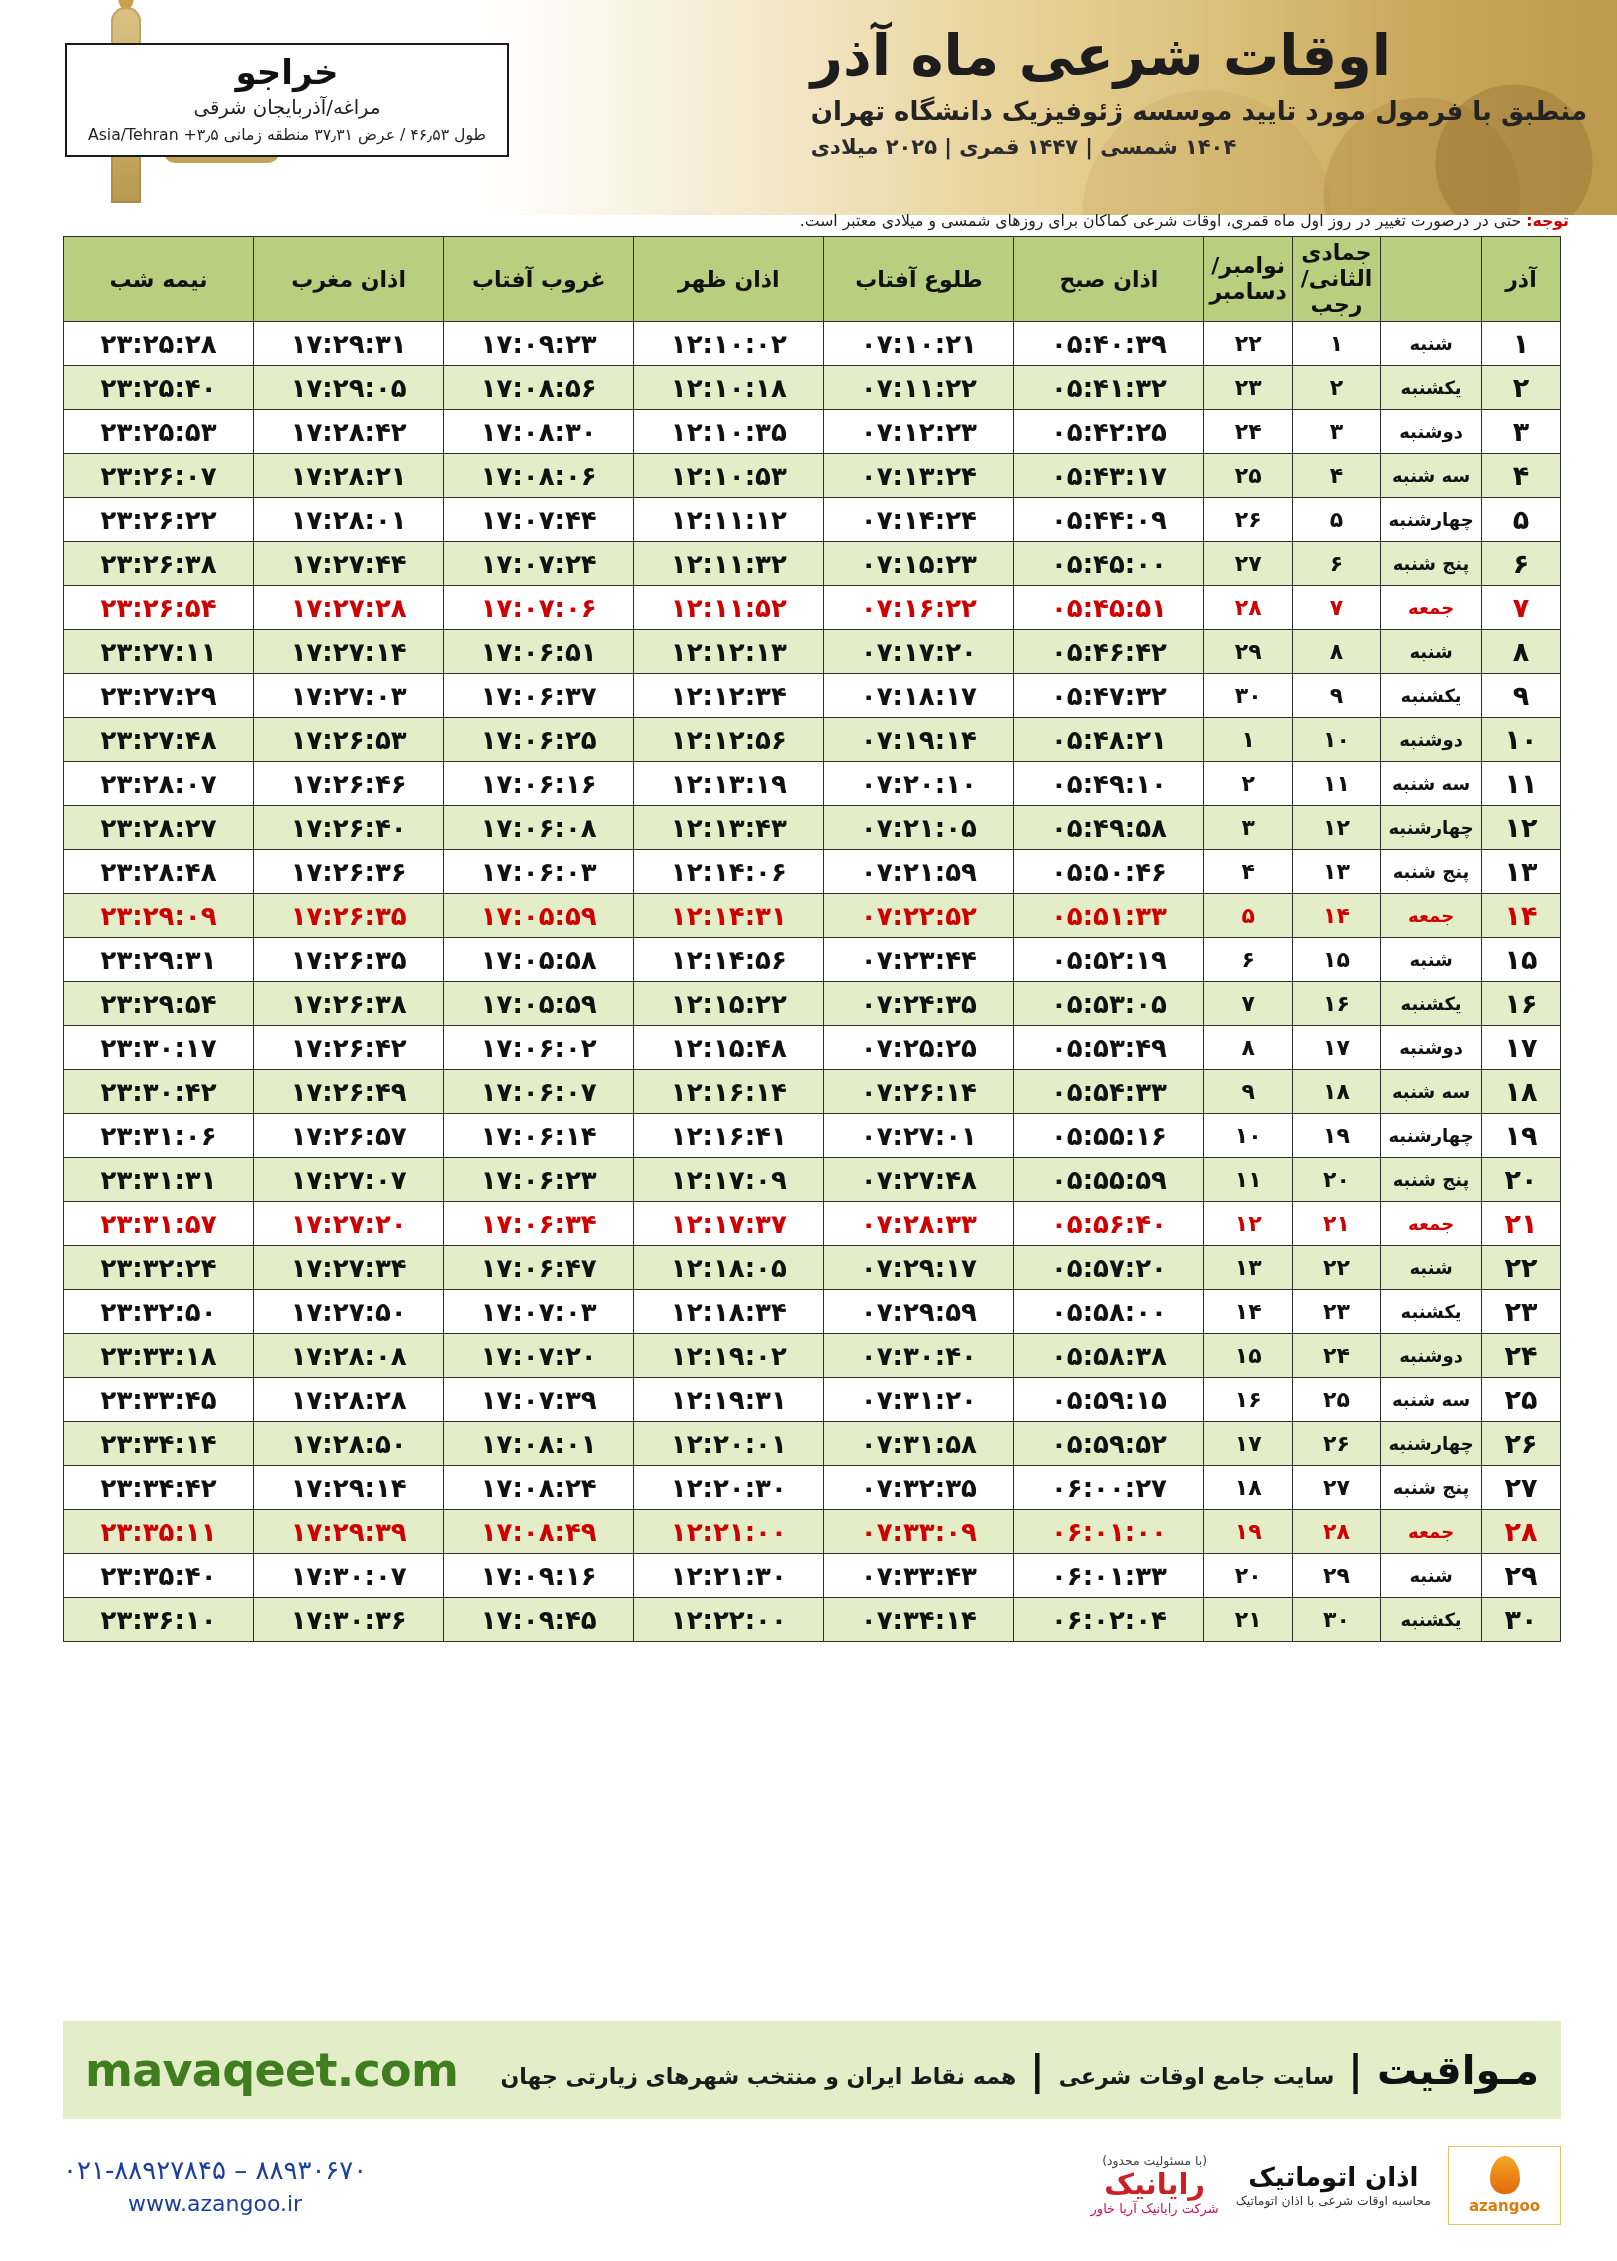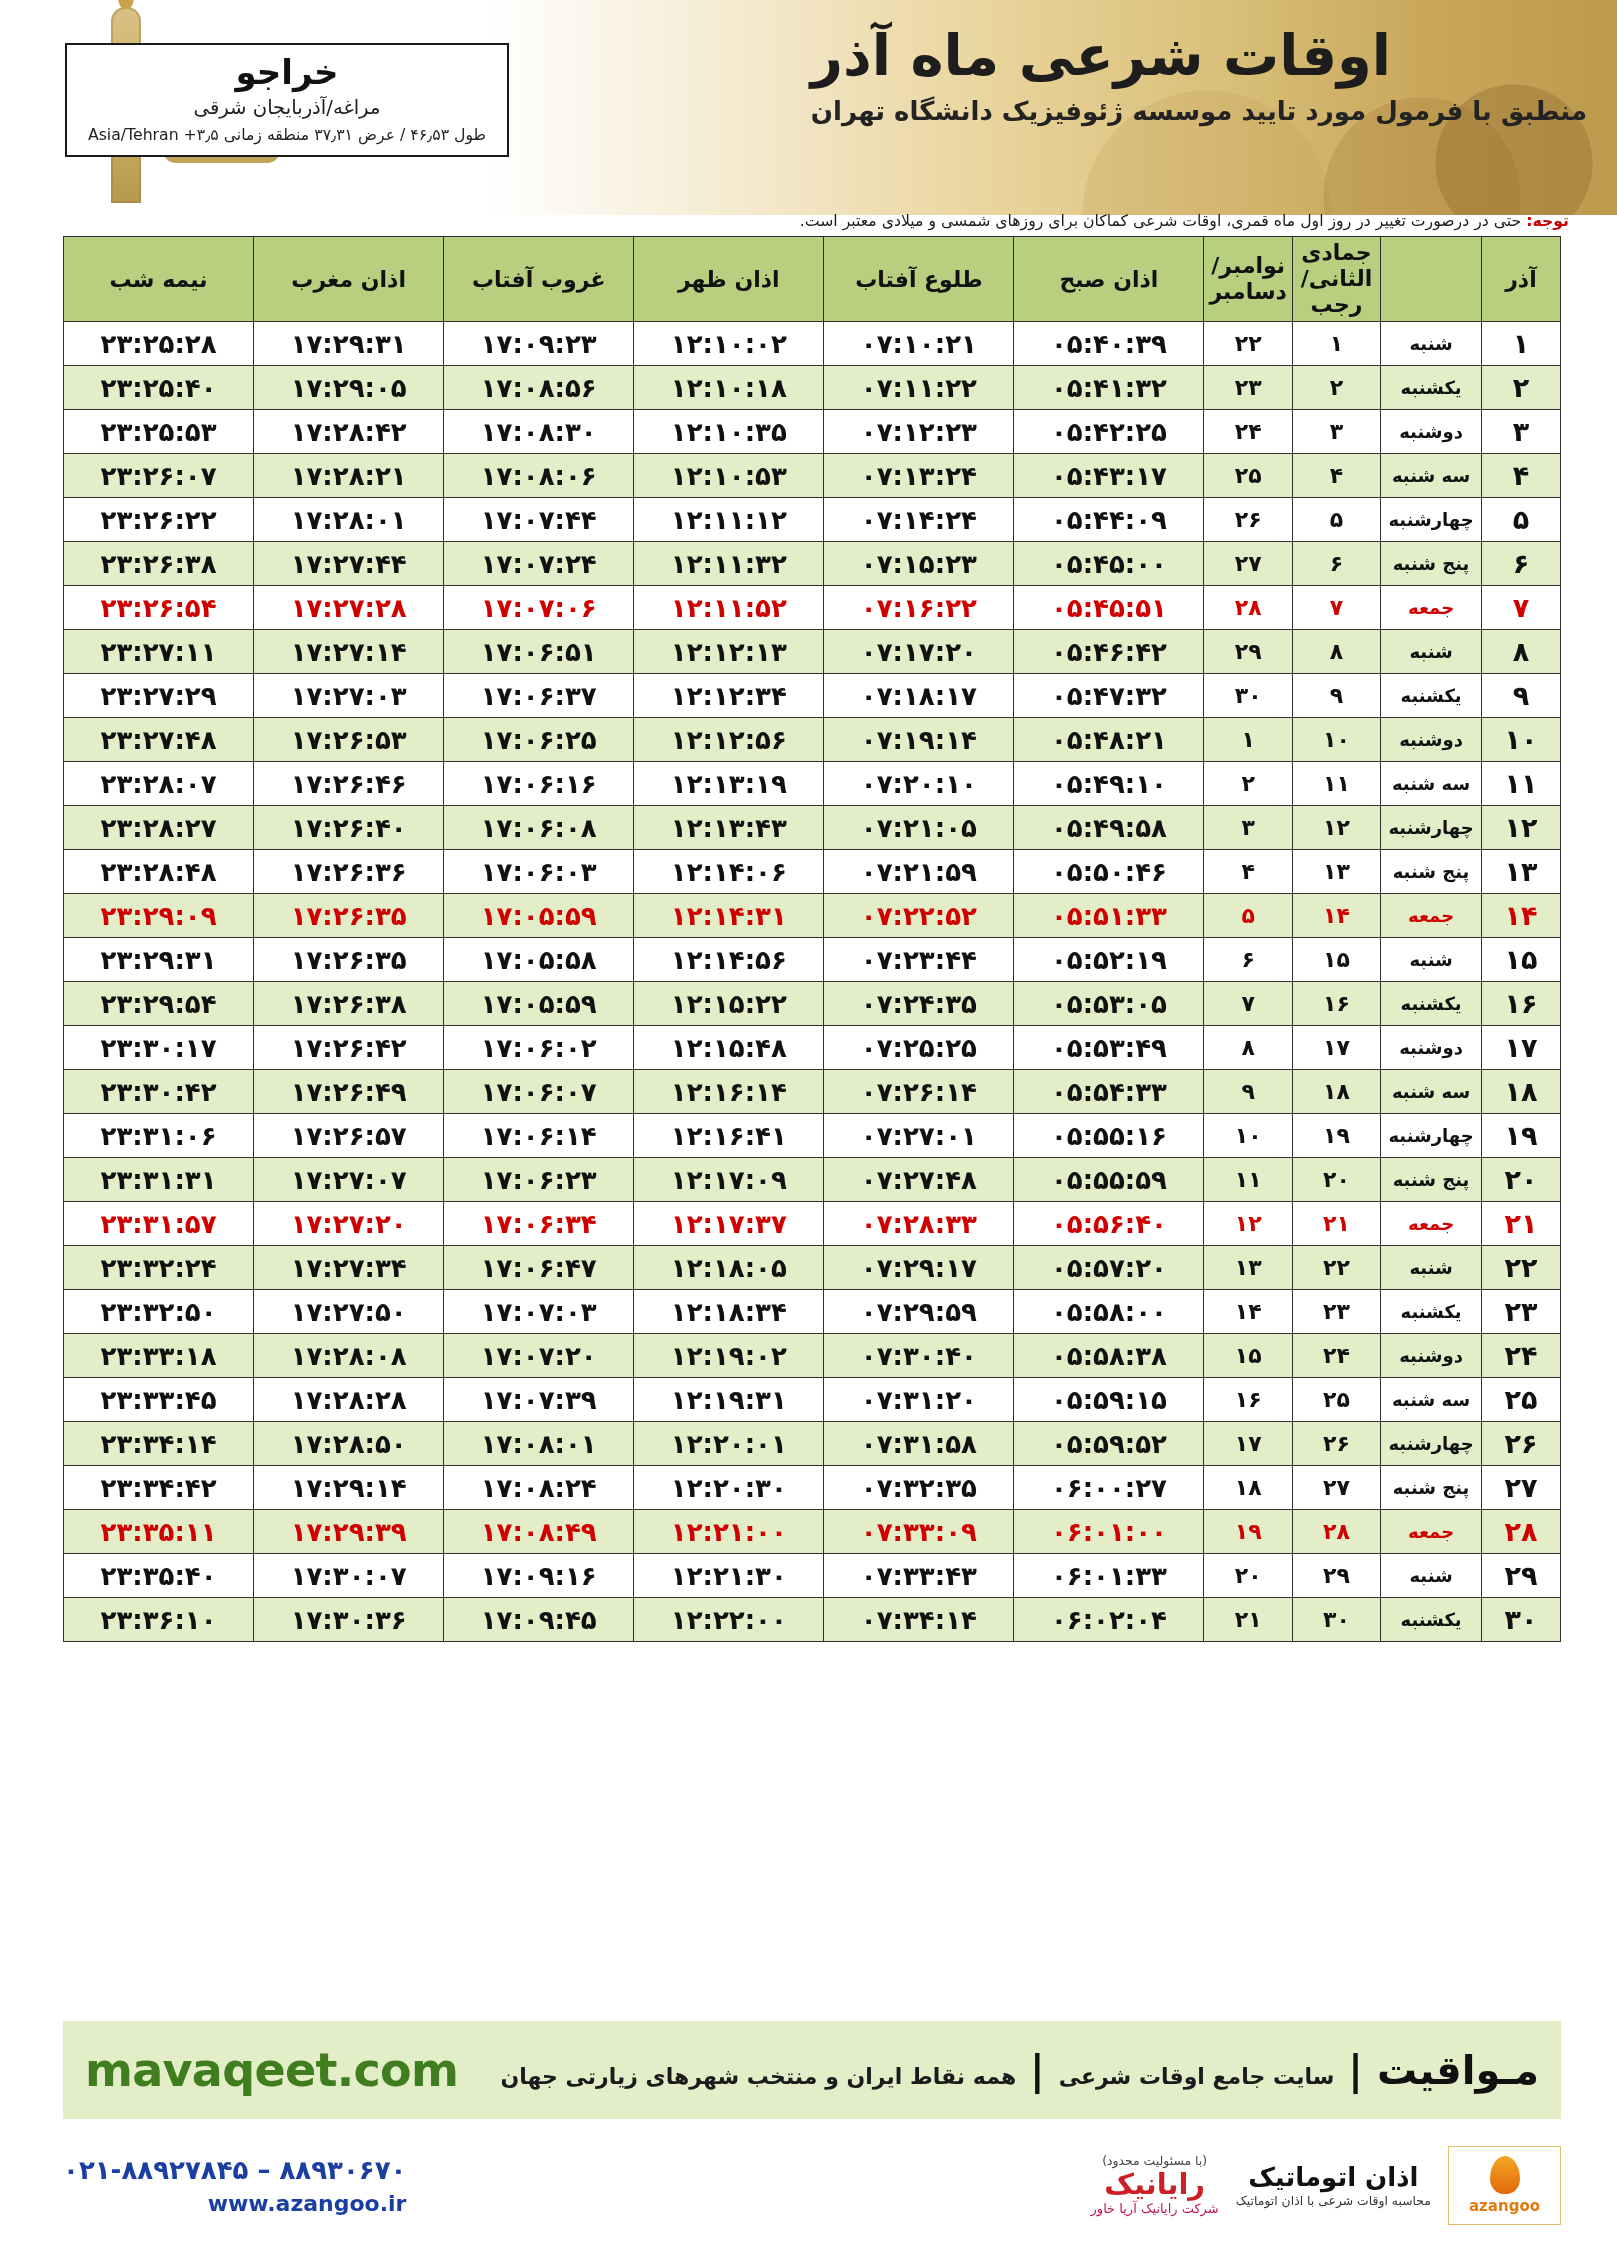--- a/index.html
+++ b/index.html
@@ -277,39 +277,40 @@
   .logo-rayaneh .r2 span { color: #cc2026; }
   .logo-rayaneh .r3 { font-size: 13px; color: #be185d; }
   .f-mid {
     text-align: center;
     color: #cc0000;
     font-size: 19.6px;
     font-weight: bold;
     line-height: 1.5;
   }
   .f-left {
-    text-align: right;
+    text-align: center;
     direction: ltr;
     color: #1b3fa0;
-    font-weight: bold;
+    font-weight: normal;
   }
   .f-left .phone { font-size: 26px; }
   .f-left .site  { font-size: 22px; margin-top: 5.2px; }
 </style>
 </head>
 <body>
 
 <div class="header">
   <div class="header-art"></div>
   <div class="minaret"></div>
   <div class="dome"></div>
 
   <div class="header-text">
     <div class="header-title">اوقات شرعی ماه آذر</div>
     <div class="header-sub">منطبق با فرمول مورد تایید موسسه ژئوفیزیک دانشگاه تهران</div>
+    <div class="header-dates">۱۴۰۴ شمسی | ۱۴۴۷ قمری | ۲۰۲۵ میلادی</div>
   </div>
 
   <div class="loc-box">
     <div class="loc-city">خراجو</div>
     <div class="loc-prov">مراغه/آذربایجان شرقی</div>
     <div class="loc-coord">طول ۴۶٫۵۳ / عرض ۳۷٫۳۱  منطقه زمانی ۳٫۵+ Asia/Tehran</div>
   </div>
 </div>
 
 <div class="note">

